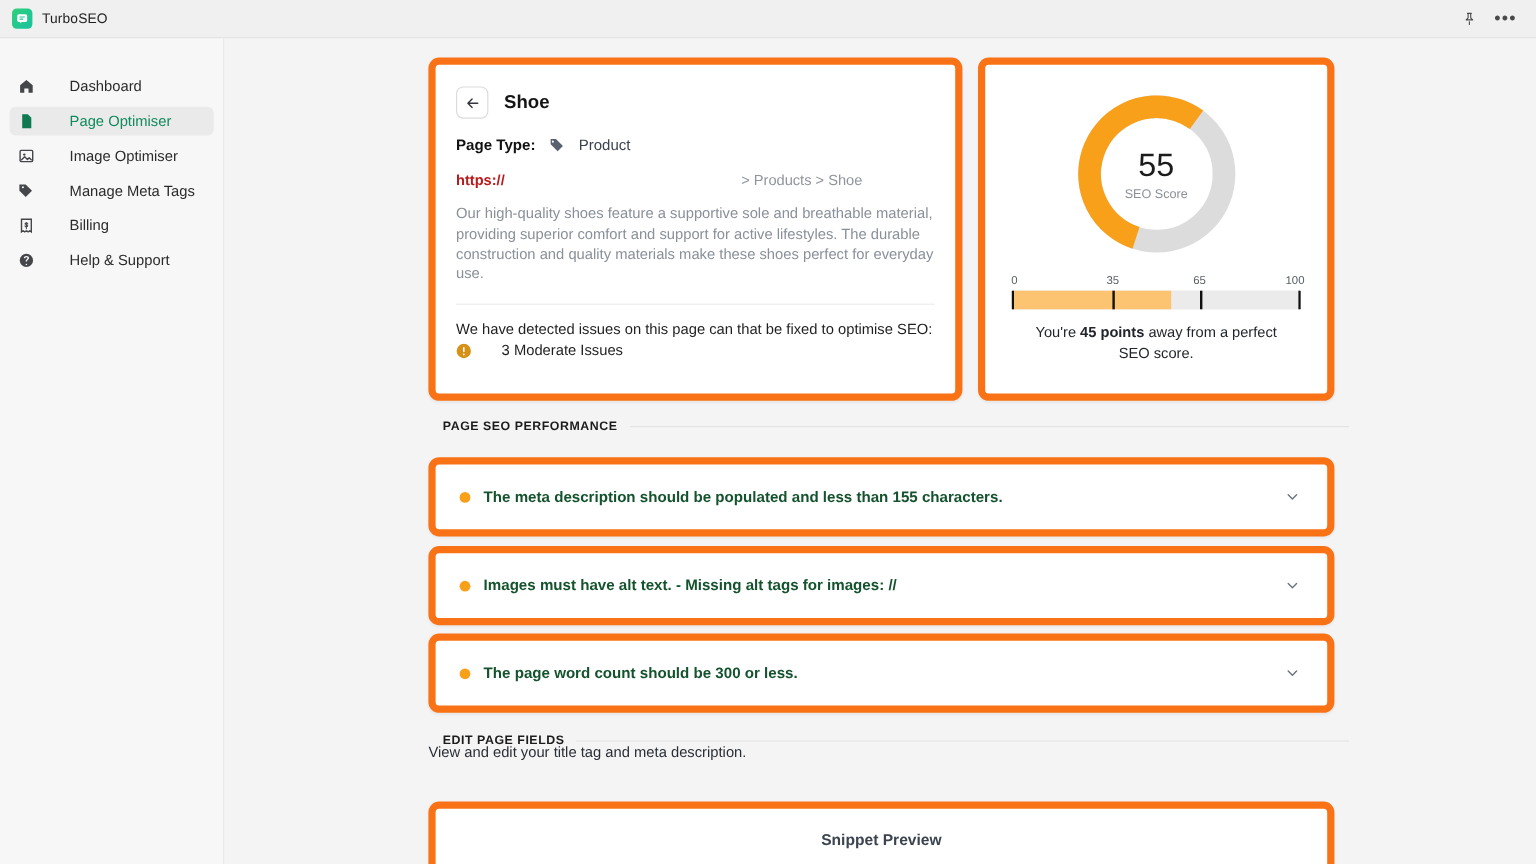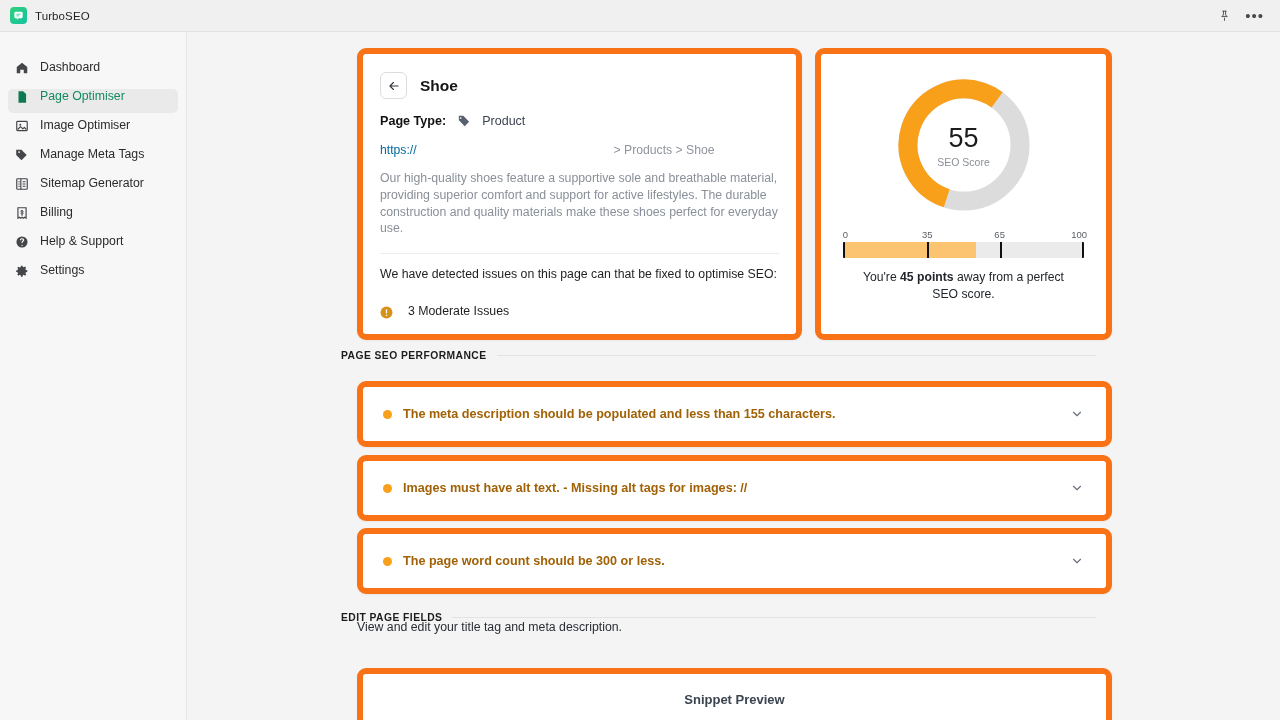--- a/index.html
+++ b/index.html
@@ -34,21 +34,21 @@
 
   
   .sidebar {
     position: absolute; top: 32px; left: 0;
     width: 187px; height: 688px;
     background: #f7f7f7;
     border-right: 1px solid #e6e6e6;
     padding-top: 14px;
   }
   .nav-item {
-    display: flex; gap: 11px;
+    display: flex; align-items: center; gap: 29px;
     height: 24px; margin: 0 8px; padding: 0 6px;
     border-radius: 5px;
     font-size: 12.3px; color: #2b2b2b;
     cursor: default;
   }
   .nav-item + .nav-item { margin-top: 0; }
   .nav-item.active { background: #eaeaea; color: #138a5e; }
   .nav-item.active .nav-ico { color: #0f7a52; }
   .nav-ico { width: 15px; height: 15px; display: flex; align-items: center; justify-content: center; color: #44464a; flex: none; }
   .nav-ico svg { display: block; }
@@ -87,31 +87,31 @@
   .health-row { display: flex; align-items: center; gap: 8px; margin-top: 21px; }
   .dot { width: 9px; height: 9px; border-radius: 50%; background: #f9a01b; flex: none; }
   .health-text { font-size: 12.3px; color: #1f1f1f; }
 
   .ptype-row { display: flex; gap: 8px; margin-top: 15px; }
   .ptype-label { font-size: 12.6px; font-weight: bold; color: #111; }
   .ptype-ico { display: flex; align-items: center; color: #59606e; margin-left: 3px; }
   .ptype-val { font-size: 12.5px; color: #3c4350; margin-left: 3px; }
 
   .url-row { display: flex; align-items: baseline; margin-top: 15px; }
-  .url-proto { font-size: 12.2px; color: #0369a1; }
+  .url-proto { font-size: 12.2px; color: #b91c1c; font-weight: bold; }
   .url-crumb { font-size: 12.2px; color: #8f949d; margin-left: 197px; }
 
   .desc {
     margin-top: 13px;
     font-size: 12.3px; line-height: 16.8px; color: #8a9099;
     max-width: 412px;
   }
   .hr { height: 1px; background: #ededed; margin: 16px 0 0; }
   .issues-intro { margin-top: 13px; font-size: 12.3px; color: #1f1f1f; }
-  .issues-count { display: flex; align-items: center; gap: 15px; margin-top: 23px; }
+  .issues-count { display: flex; align-items: center; gap: 25px; margin-top: 4px; }
   .warn-ico { width: 13px; height: 13px; flex: none; }
   .issues-count-text { font-size: 12.3px; color: #1f1f1f; }
 
   
   .gauge-wrap { display: flex; justify-content: center; margin-top: 7px; }
   .gauge { position: relative; width: 136px; height: 136px; }
   .gauge svg { display: block; transform: rotate(0deg); }
   .gauge-center {
     position: absolute; inset: 0; display: flex; flex-direction: column;
     align-items: center; justify-content: center; padding-top: 2px;
@@ -128,35 +128,35 @@
   .scale-fill { position: absolute; left: 0; top: 0; bottom: 0; background: #fcc470; }
   .tick { position: absolute; top: 0; bottom: 0; width: 2px; background: #111; }
   .score-note {
     margin: 11px 14px 0; text-align: center;
     font-size: 12.2px; line-height: 16.5px; color: #22262c;
   }
   .score-note b { font-weight: bold; }
 
   
   .section-head {
-    position: absolute; left: 154px; display: flex; align-items: center; gap: 10px; width: 755px;
+    position: absolute; left: 182px; display: flex; align-items: center; gap: 10px; width: 755px;
   }
   .section-title {
     font-size: 10.3px; font-weight: bold; letter-spacing: .45px; color: #1c1c1c; white-space: nowrap;
   }
   .section-rule { flex: 1; height: 1px; background: #e3e3e3; }
 
   
   .acc {
     position: absolute; left: 170px; width: 755px; height: 66px;
     display: flex; align-items: center; padding: 0 22px 0 20px;
     cursor: pointer;
   }
   .acc-dot { width: 9px; height: 9px; border-radius: 50%; background: #f9a01b; flex: none; }
-  .acc-text { margin-left: 11px; font-size: 12.6px; font-weight: bold; color: #a16207; }
+  .acc-text { margin-left: 11px; font-size: 12.6px; font-weight: bold; color: #14532d; }
   .acc-chev { margin-left: auto; color: #6b7280; display: flex; align-items: center; }
 
   .meta-desc {
     position: absolute; left: 170px; font-size: 12.3px; color: #2a2e35;
   }
 
   .snippet-card {
     position: absolute; left: 170px; width: 755px; height: 120px;
     padding: 18px 20px 0;
     overflow: hidden;
@@ -226,31 +226,20 @@
   <div class="nav-item" style="margin-top:5px">
     <span class="nav-ico">
       <svg width="14" height="14" viewBox="0 0 24 24" fill="currentColor">
           <path d="M4 3h8l9 9-9 9-9-9V3z" transform="translate(-1,0)"></path>
           <circle cx="7" cy="7" r="1.5" fill="#f7f7f7"></circle>
         </svg>
     </span>
     <span class="nav-label">Manage Meta Tags</span>
   </div>
 
-  <div class="nav-item" style="margin-top:5px">
-    <span class="nav-ico">
-      <svg width="14" height="14" viewBox="0 0 24 24" fill="none" stroke="currentColor" stroke-width="2">
-          <rect x="3" y="3" width="18" height="18" rx="1.5"></rect>
-          <path d="M10 3v18"></path>
-          <path d="M13 8h5M13 12h5M13 16h5" stroke-width="1.8"></path>
-          <path d="M6.5 8h1M6.5 12h1M6.5 16h1" stroke-width="1.8" stroke-linecap="round"></path>
-        </svg>
-    </span>
-    <span class="nav-label">Sitemap Generator</span>
-  </div>
 
   <div class="nav-item" style="margin-top:5px">
     <span class="nav-ico">
       <svg width="14" height="14" viewBox="0 0 24 24" fill="none" stroke="currentColor" stroke-width="2">
           <path d="M5 3h14v18l-2.3-1.6L14.4 21l-2.4-1.6L9.6 21l-2.3-1.6L5 21V3z"></path>
           <path d="M12 7.5v9M14 9.3c0-1-1-1.5-2-1.5s-2 .5-2 1.5 4 1 4 2.7-1 1.8-2 1.8-2-.6-2-1.6" stroke-width="1.5" stroke-linecap="round"></path>
         </svg>
     </span>
     <span class="nav-label">Billing</span>
   </div>
@@ -258,28 +247,20 @@
   <div class="nav-item" style="margin-top:5px">
     <span class="nav-ico">
       <svg width="14" height="14" viewBox="0 0 24 24" fill="currentColor">
           <circle cx="12" cy="12" r="9.5"></circle>
           <path d="M12 16.8a1.1 1.1 0 100 2.2 1.1 1.1 0 000-2.2zM12 5.6c-2.1 0-3.6 1.3-3.7 3.2h2c.1-.8.7-1.4 1.7-1.4 1 0 1.6.6 1.6 1.3 0 .7-.4 1.1-1.2 1.7-1 .7-1.4 1.4-1.4 2.6v.5h2v-.4c0-.9.3-1.3 1.2-1.9 1-.7 1.6-1.5 1.6-2.7 0-1.8-1.5-2.9-3.8-2.9z" fill="#f7f7f7"></path>
         </svg>
     </span>
     <span class="nav-label">Help &amp; Support</span>
   </div>
 
-  <div class="nav-item" style="margin-top:5px">
-    <span class="nav-ico">
-      <svg width="14" height="14" viewBox="0 0 24 24" fill="currentColor">
-          <path d="M12 8.2A3.8 3.8 0 1012 15.8 3.8 3.8 0 0012 8.2zm9 5.2v-2.8l-2.4-.4a6.9 6.9 0 00-.8-1.9l1.4-2-2-2-2 1.4a6.9 6.9 0 00-1.9-.8L13 2.8h-2.8l-.4 2.4c-.7.2-1.3.5-1.9.8L5.9 4.6l-2 2 1.4 2c-.3.6-.6 1.2-.8 1.9l-2.4.4v2.8l2.4.4c.2.7.5 1.3.8 1.9l-1.4 2 2 2 2-1.4c.6.3 1.2.6 1.9.8l.4 2.4H13l.4-2.4c.7-.2 1.3-.5 1.9-.8l2 1.4 2-2-1.4-2c.3-.6.6-1.2.8-1.9l2.3-.4z"></path>
-        </svg>
-    </span>
-    <span class="nav-label">Settings</span>
-  </div>
 </div>
 
 <div class="main">
 <div class="content">
 
   <div class="top-row">
 
     <div class="card page-card">
       <div class="page-head">
         <div class="back-btn">

